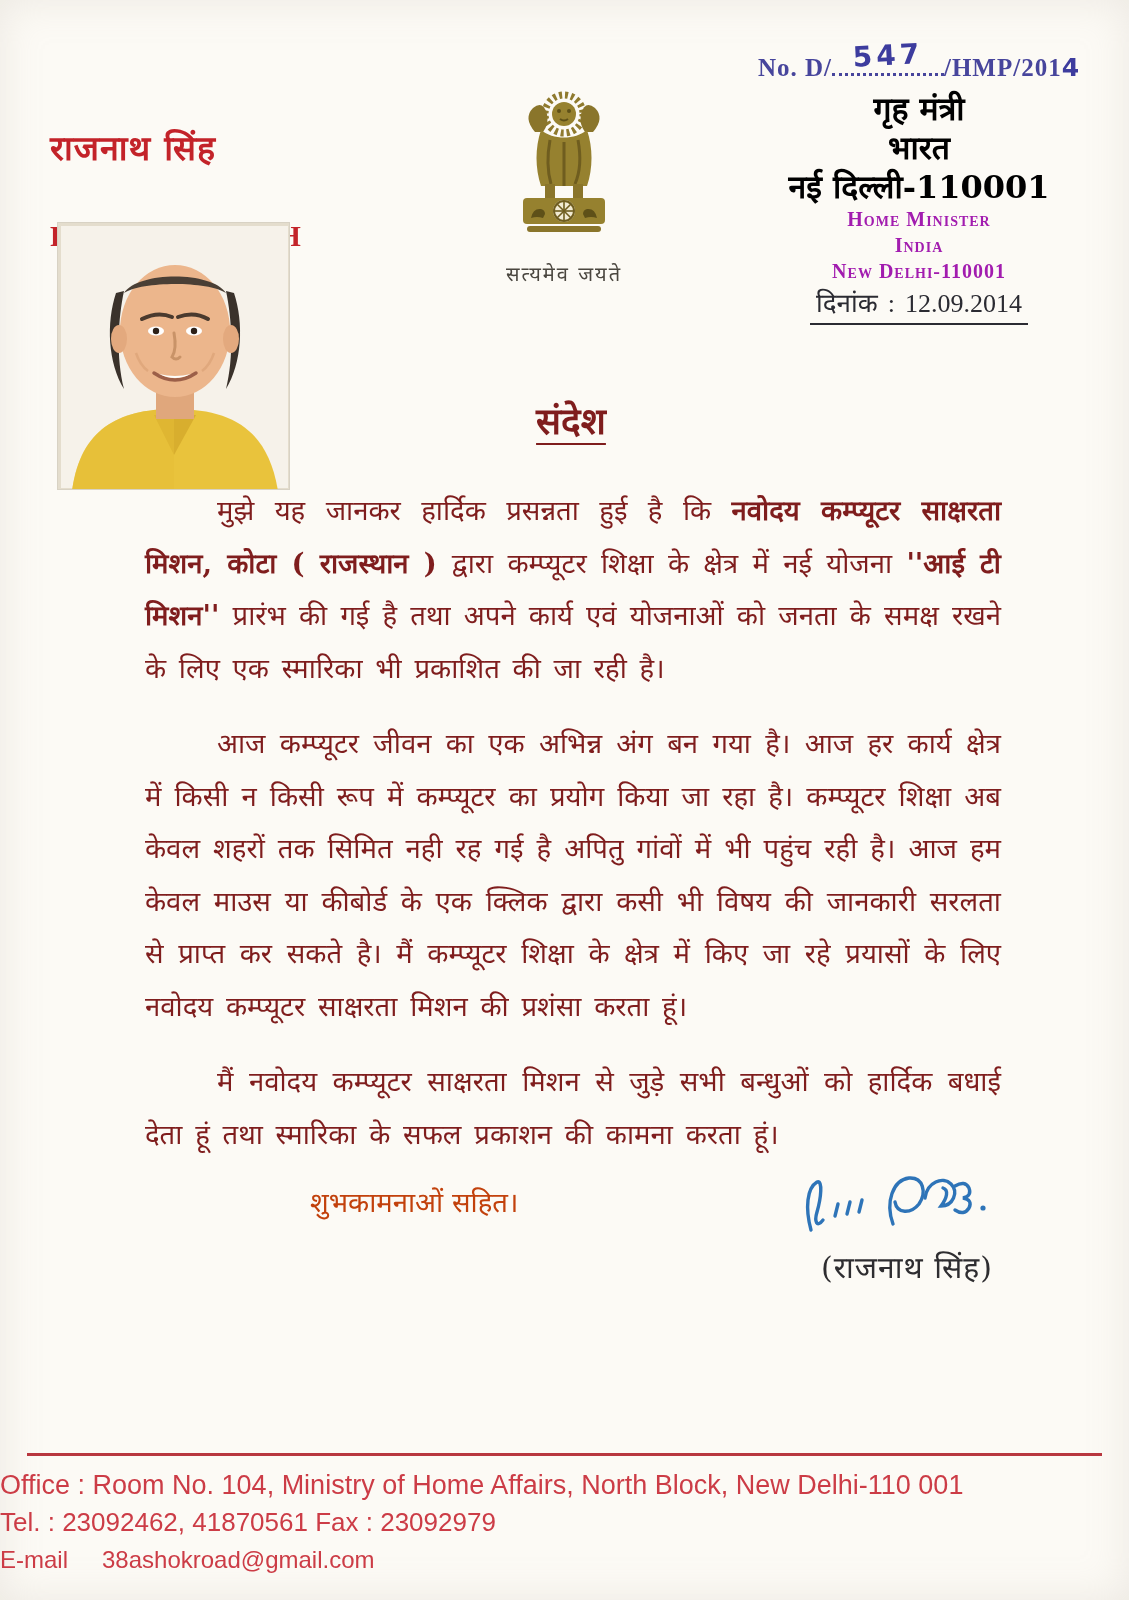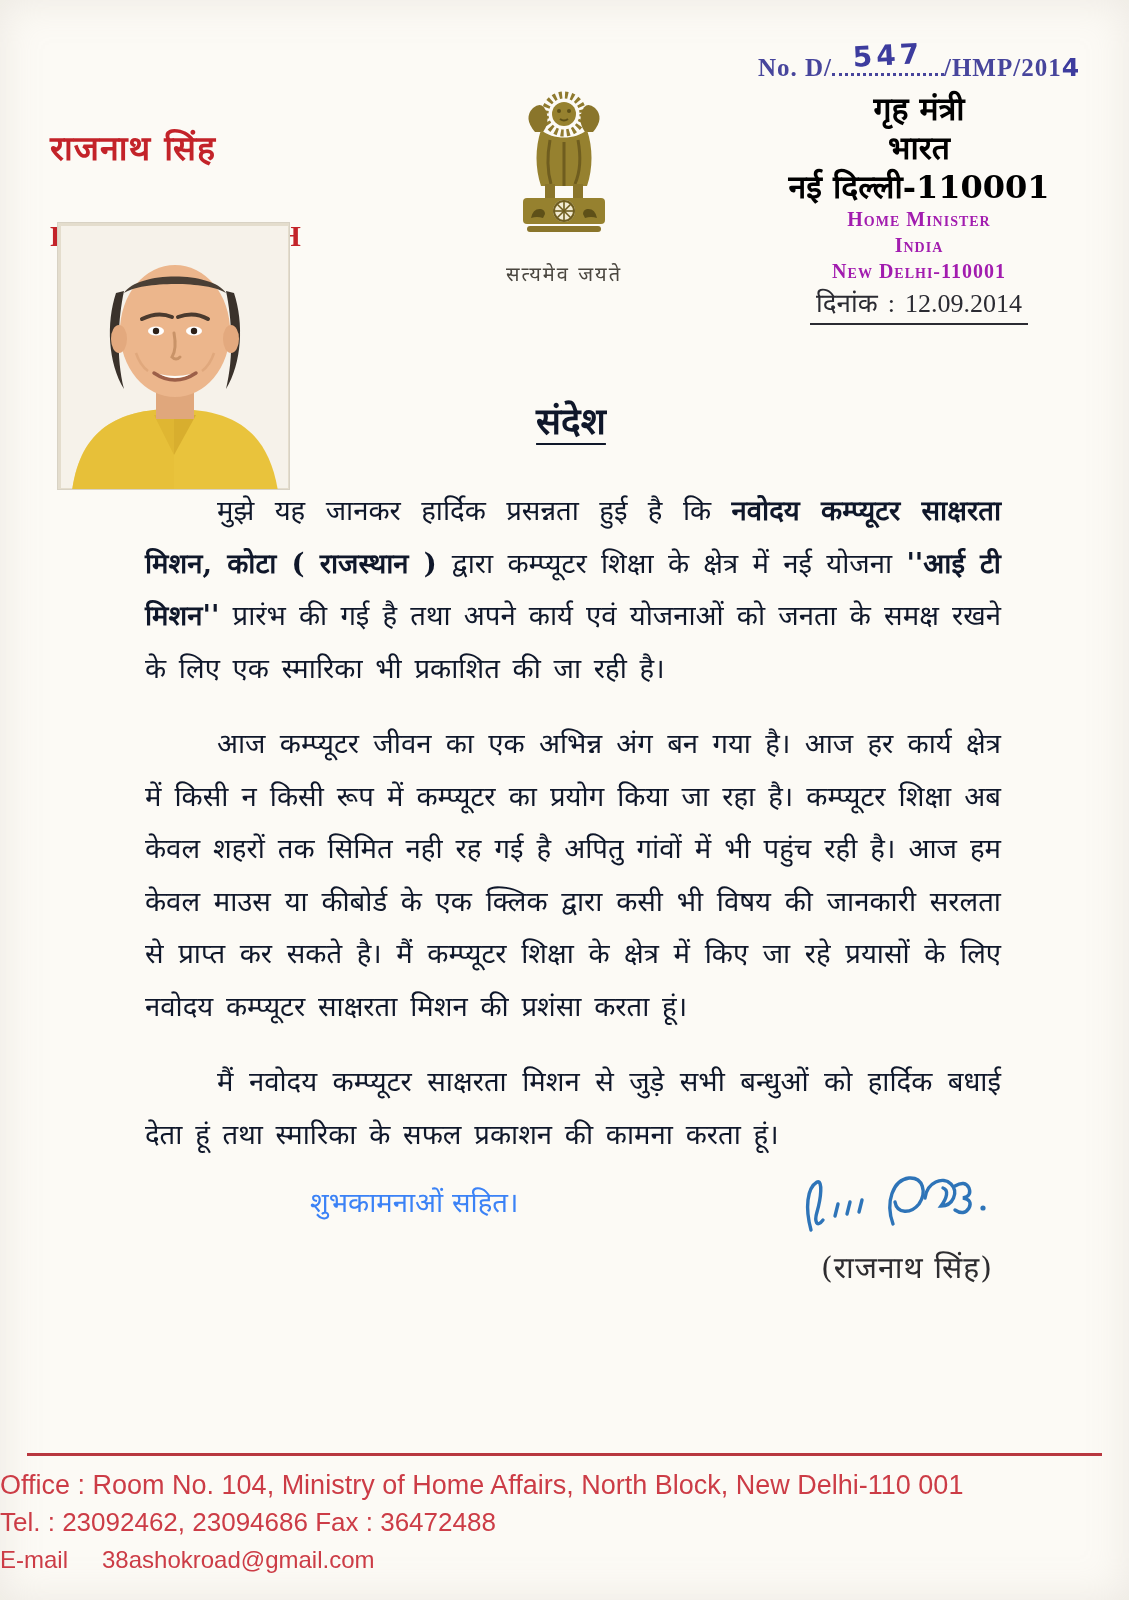--- a/index.html
+++ b/index.html
@@ -40,33 +40,33 @@
   .head-right .hi-line { font-size:32px; font-weight:700; color:#000000; line-height:1.22; }
   .head-right .en-line { font-size:20px; font-weight:700; color:#a21caf;
                          font-variant:small-caps; letter-spacing:1px; line-height:1.28; }
   .date-line { display:inline-block; margin-top:0; font-size:26px; color:#2b2b32;
                border-bottom:2px solid #2b2b32; padding:0 6px 3px 6px; }
   .date-line .sep { padding:0 10px; }
 
   
   .title { position:absolute; top:394px; left:0; width:100%; text-align:center; }
   .title span {
-    font-size:37px; font-weight:700; color:#0f172a;
+    font-size:37px; font-weight:700; color:#7f1d1d;
     text-decoration:underline; text-decoration-thickness:2px; text-underline-offset:9px;margin-left:13px;
   }
 
   
   .body-block { position:absolute; left:145px; top:484px; width:856px; }
   .body-block p {
     font-size:27.5px; line-height:52.5px; text-align:justify;
-    text-indent:72px; color:#0f172a; margin-bottom:23px;
+    text-indent:72px; color:#7f1d1d; margin-bottom:23px;
     word-spacing:4px;
   }
   .body-block p span.b { font-weight:700; }
-  .closing { margin-top:6px; padding-left:165px; font-size:27.5px; color:#3b82f6; }
+  .closing { margin-top:6px; padding-left:165px; font-size:27.5px; color:#c2410c; }
 
   
   .sig { position:absolute; top:1168px; right:112px; text-align:center; }
   .sig-name { margin-top:0; font-size:30px; color:#2e2d30; letter-spacing:1px; }
 
   
   .footer { position:absolute; left:0; bottom:0; width:100%; padding:14px 0 26px 0; }
   .footer-rule { border-top:3px solid #b8373f; margin:0 27px 14px 27px; }
   .footer-line { text-align:left; font-family:"Liberation Sans","DejaVu Sans",sans-serif;
                  color:#cc3c46; }
@@ -199,19 +199,19 @@
         <path d="M158,18 q10,-6 14,2 q3,8 -6,10 q10,2 6,10 q-5,8 -14,2"></path>
       </g>
       <circle cx="186" cy="40" r="2.6" fill="#2e74b8"></circle>
     </svg>
     <div class="sig-name hi">(राजनाथ सिंह)</div>
   </div>
 
   <div class="footer">
     <div class="footer-rule"></div>
     <div class="footer-line footer-office">Office : Room No. 104, Ministry of Home Affairs, North Block, New Delhi-110 001</div>
-    <div class="footer-line footer-tel">Tel. : 23092462, 23094686  Fax : 36472488</div>
+    <div class="footer-line footer-tel">Tel. : 23092462, 41870561  Fax : 23092979</div>
     <div class="footer-line footer-email">
       <span>E-mail</span><span class="gap"></span><span>38ashokroad@gmail.com</span>
     </div>
   </div>
 
 </div>
 
 </body></html>

